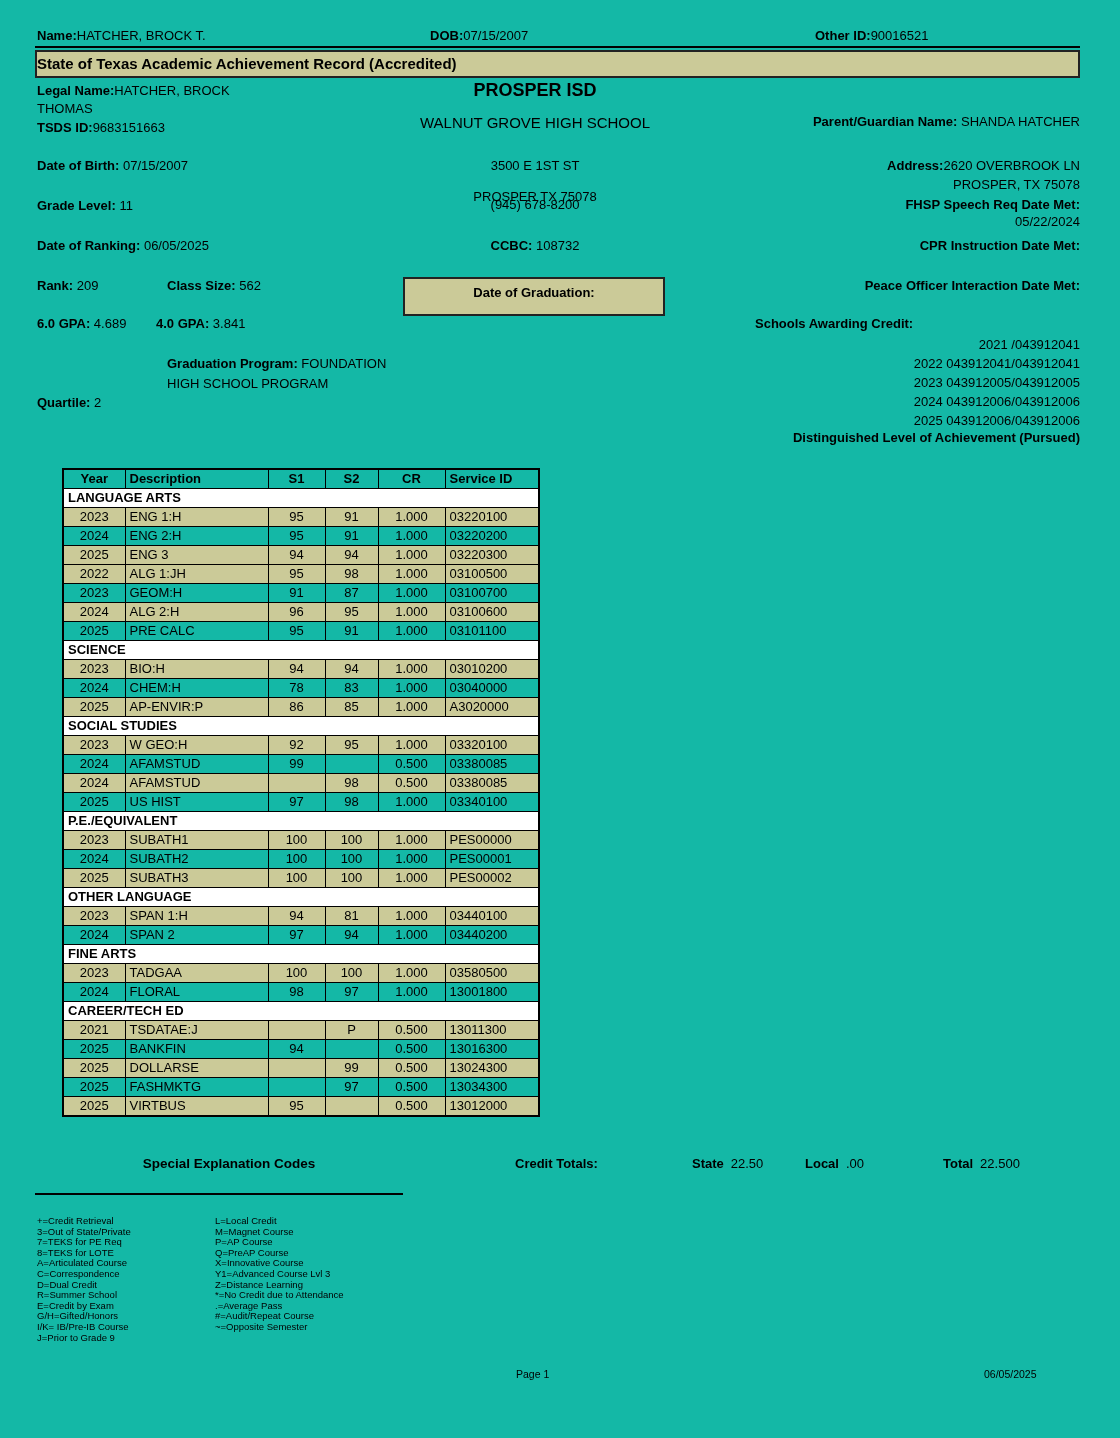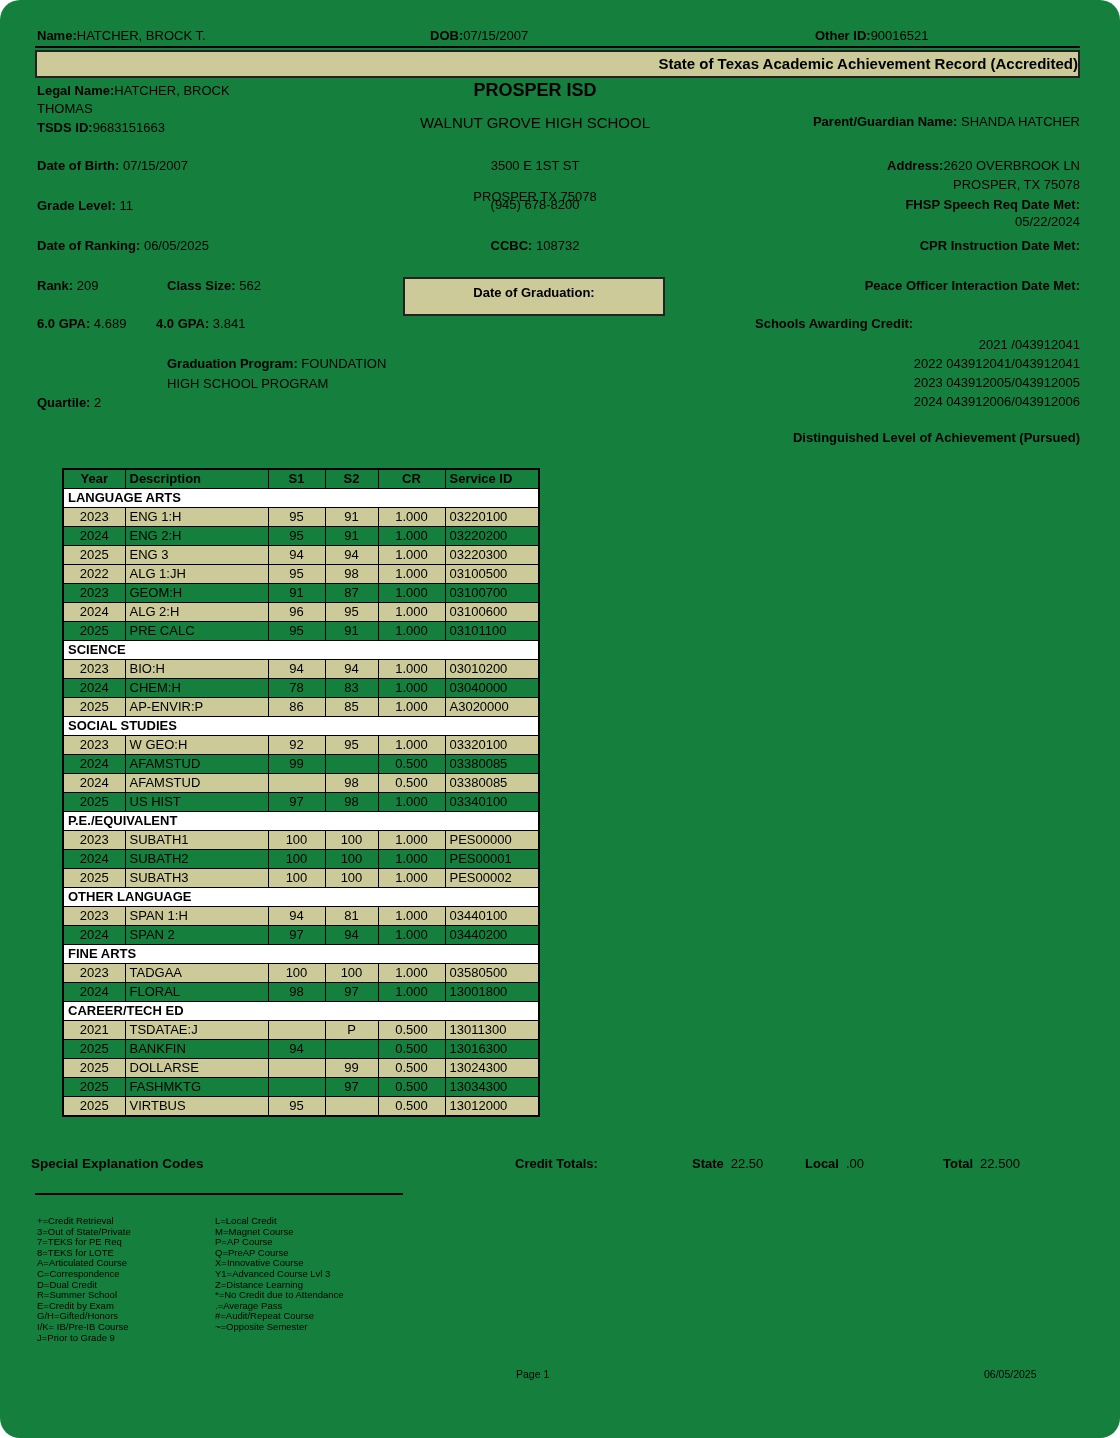--- a/index.html
+++ b/index.html
@@ -1,34 +1,34 @@
 <!DOCTYPE html>
 <html style="--accent: #cbca98;"><head>
 <meta charset="utf-8">
 <style>
   :root { --accent:#cbca98; --ink:#000; }
   * { box-sizing: border-box; }
   html,body { margin:0; padding:0; background:#fff; }
   .page {
     position:relative; width:1120px; height:1438px; margin:0 auto;
-    background:#15803d; color:var(--ink);
-    font-family:"Liberation Sans", sans-serif; font-size:13px;border-radius:20px;
+    background:#14b8a6; color:var(--ink);
+    font-family:"Liberation Sans", sans-serif; font-size:13px;
   }
   .abs { position:absolute; }
   b { font-weight:bold; }
 
   
   .topline { top:28px; font-size:13px; white-space:nowrap; }
   .rule-under-top { top:46px; left:35px; width:1045px; height:2px; background:#000; }
 
   
   .banner {
     top:50px; left:35px; width:1045px; height:28px;
     background:var(--accent); border:2px solid #222;
-    text-align:right; font-weight:bold; font-size:15px; line-height:24px;
+    text-align:left; font-weight:bold; font-size:15px; line-height:24px;
   }
   .center-col { left:350px; width:370px; text-align:center; }
   .right-col  { left:620px; width:460px; text-align:right; }
 
   .district { font-size:18px; font-weight:bold; }
   .campus   { font-size:15px; }
 
   .gradbox {
     left:403px; top:277px; width:262px; height:39px;
     background:var(--accent); border:2px solid #222;
@@ -49,21 +49,21 @@
   }
   .transcript th { font-weight:bold; }
   .th-year,.c0 { text-align:center; }
   .th-desc,.c1 { text-align:left; }
   .th-s1,.c2,.th-s2,.c3,.th-cr,.c4 { text-align:center; }
   .th-svc,.c5 { text-align:left; }
   .cat-row td { font-weight:bold; background:#fff; text-align:left; }
   tr.shaded td { background:var(--accent); }
 
   
-  .codes-title { left:31px; width:368px; top:1156px; font-weight:bold; font-size:13.5px; }
+  .codes-title { left:45px; width:368px; top:1156px; text-align:center; font-weight:bold; font-size:13.5px; }
   .codes-rule  { left:35px; top:1193px; width:368px; height:2px; background:#000; }
   .codes-col   { top:1216px; font-size:9.5px; line-height:10.6px; white-space:nowrap; }
   .codes-left  { left:37px; }
   .codes-right { left:215px; }
 
   .totals-label { left:515px; top:1156px; font-weight:bold; }
   .tot-pair { top:1156px; white-space:nowrap; }
   .tot-pair b { margin-right:7px; }
   .tot-state { left:660px;margin-left:32px; } .tot-local { left:805px; } .tot-total { left:943px; }
 
@@ -132,20 +132,21 @@
   </div>
   <div class="abs" style="left:156px; top:316px;">
     <b>4.0 GPA: </b><span>3.841</span>
   </div>
   <div class="abs" style="left:755px; top:316px; font-weight:bold;">Schools Awarding Credit:</div>
   <div class="abs right-col sa-list" style="top:335px;">
       <div>2021 /043912041</div>
       <div>2022 043912041/043912041</div>
       <div>2023 043912005/043912005</div>
       <div>2024 043912006/043912006</div>
+      <div>2025 043912006/043912006</div>
     </div>
 
   <div class="abs" style="left:167px; top:354px; width:248px; line-height:19.5px;">
     <b>Graduation Program: </b><span>FOUNDATION HIGH SCHOOL PROGRAM</span>
   </div>
   <div class="abs" style="left:37px; top:395px;">
     <b>Quartile: </b><span>2</span>
   </div>
   <div class="abs right-col" style="top:430px; font-weight:bold;">Distinguished Level of Achievement (Pursued)</div>
 

